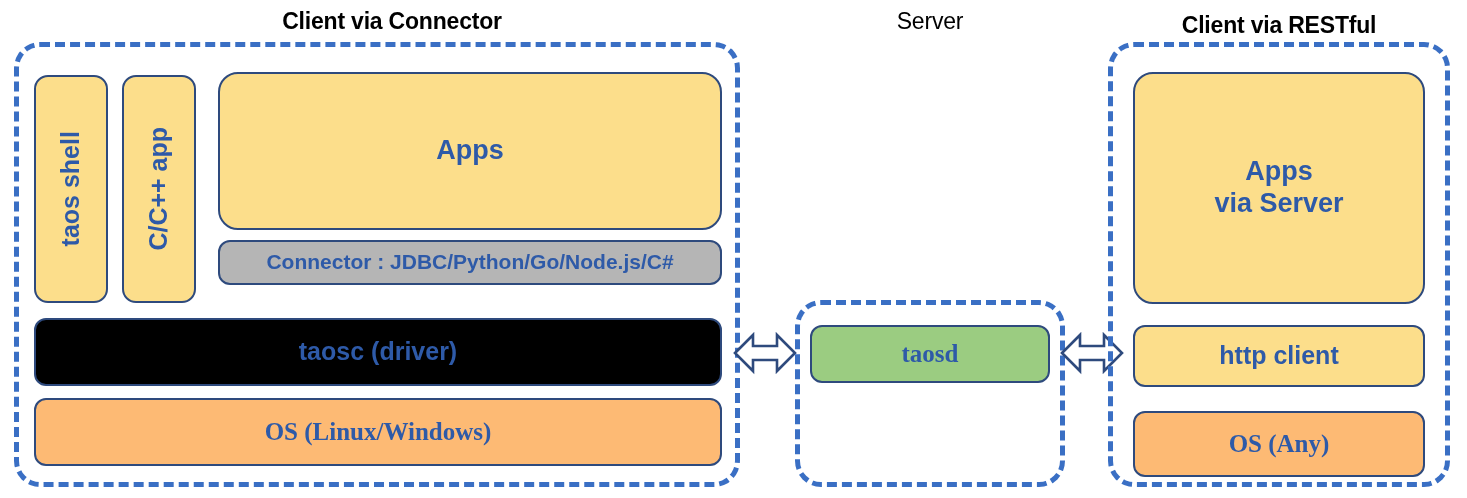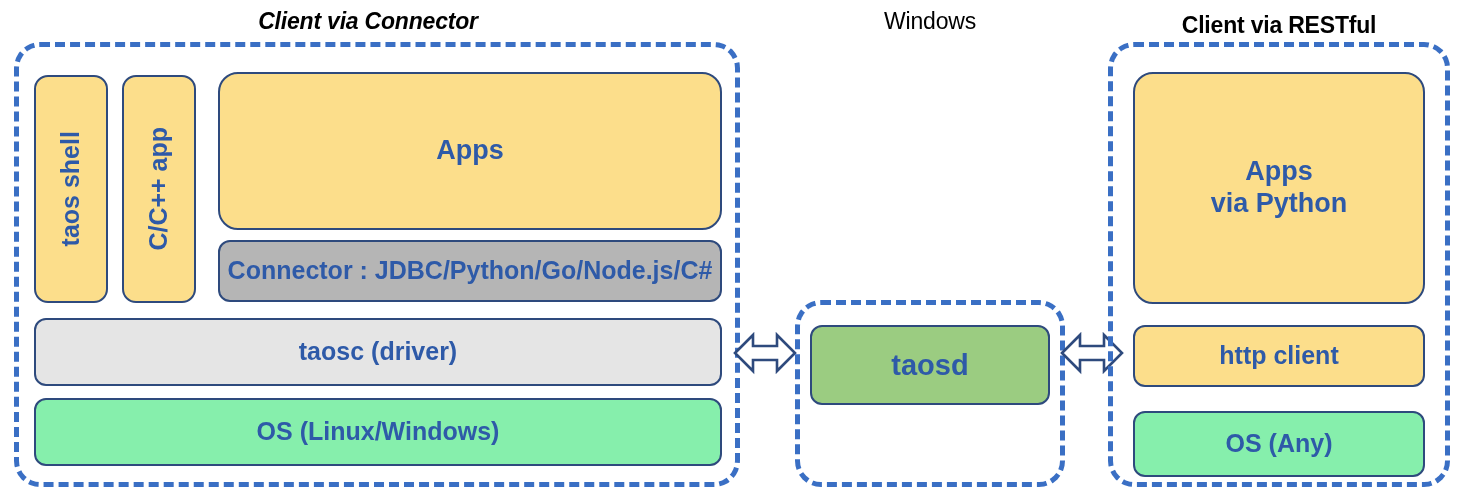--- a/index.html
+++ b/index.html
@@ -51,22 +51,22 @@
     display: flex;
     align-items: center;
     justify-content: center;
     text-align: center;
     line-height: 1.18;
     white-space: nowrap;
   }
   .blk.wrap { white-space: normal; }
 
   .c-yellow { background: #FCDE8B; }
-  .c-orange { background: #e5e5e5; }
-  .c-blue   { background: #86efac; }
+  .c-orange { background: #000000; }
+  .c-blue   { background: #fdba74; font-family: Liberation Serif, serif; }
   .c-green  { background: #9BCC81; }
   .c-gray   { background: #B5B5B5; }
 
   
   .blk.vertical {
     border-radius: 14px;
   }
   .blk.vertical .vlabel {
     transform: rotate(-90deg);
     transform-origin: center center;
@@ -78,65 +78,65 @@
   .arrow {
     position: absolute;
   }
   .arrow svg { display: block; }
 </style>
 </head>
 <body>
 
 <div id="canvas">
 
-  <div class="panel-title" style="left:8px; top:8px; width:720px;font-style:italic;">Client via Connector</div>
+  <div class="panel-title" style="left:32px; top:8px; width:720px;">Client via Connector</div>
 
-  <div class="panel-title regular" style="left:795px; top:8px; width:270px;">Windows</div>
+  <div class="panel-title regular" style="left:795px; top:8px; width:270px;">Server</div>
 
   <div class="panel-title" style="left:1108px; top:12px; width:342px;">Client via RESTful</div>
 
   <div class="dashed-group" style="left:14px; top:42px; width:726px; height:445px;"></div>
 
   <div class="blk c-yellow vertical" style="left:34px; top:75px; width:74px; height:228px; font-size:25px;">
     <span class="vlabel">taos shell</span>
   </div>
 
   <div class="blk c-yellow vertical" style="left:122px; top:75px; width:74px; height:228px; font-size:25px;">
     <span class="vlabel">C/C++ app</span>
   </div>
 
   <div class="blk c-yellow" style="left:218px; top:72px; width:504px; height:158px; font-size:27px; border-radius:20px;">Apps</div>
 
-  <div class="blk c-gray" style="left:218px; top:240px; width:504px; height:62px; font-size:25px;">Connector : JDBC/Python/Go/Node.js/C#</div>
+  <div class="blk c-gray" style="left:218px; top:240px; width:504px; height:45px; font-size:21px;">Connector : JDBC/Python/Go/Node.js/C#</div>
 
   <div class="blk c-orange" style="left:34px; top:318px; width:688px; height:68px; font-size:25px;">taosc (driver)</div>
 
   <div class="blk c-blue" style="left:34px; top:398px; width:688px; height:68px; font-size:25px;">OS (Linux/Windows)</div>
 
   <div class="arrow" style="left:733px; top:327px; width:64px; height:52px;">
     <svg width="64" height="52" viewBox="0 0 64 52">
       <polygon points="2,26 20,8 20,19 44,19 44,8 62,26 44,44 44,33 20,33 20,44" fill="#ffffff" stroke="#2E4A7D" stroke-width="2.6" stroke-linejoin="miter"></polygon>
     </svg>
   </div>
 
   <div class="dashed-group" style="left:795px; top:300px; width:270px; height:187px;"></div>
 
-  <div class="blk c-green" style="left:810px; top:325px; width:240px; height:80px; font-size:29px;">taosd</div>
+  <div class="blk c-green" style="left:810px; top:325px; width:240px; height:58px; font-size:25px;font-family:Liberation Serif, serif;">taosd</div>
 
 
   <div class="arrow" style="left:1060px; top:327px; width:64px; height:52px;">
     <svg width="64" height="52" viewBox="0 0 64 52">
       <polygon points="2,26 20,8 20,19 44,19 44,8 62,26 44,44 44,33 20,33 20,44" fill="#ffffff" stroke="#2E4A7D" stroke-width="2.6" stroke-linejoin="miter"></polygon>
     </svg>
   </div>
 
   <div class="dashed-group" style="left:1108px; top:42px; width:342px; height:445px;"></div>
 
   <div class="blk c-yellow wrap" style="left:1133px; top:72px; width:292px; height:232px; font-size:27px; border-radius:20px; flex-direction:column;">
     <span>Apps</span>
-    <span>via Python</span>
+    <span>via Server</span>
   </div>
 
   <div class="blk c-yellow" style="left:1133px; top:325px; width:292px; height:62px; font-size:25px;">http client</div>
 
   <div class="blk c-blue" style="left:1133px; top:399px; width:292px; height:66px; font-size:25px;margin-top:12px;">OS (Any)</div>
 
 </div>
 
 </body></html>

